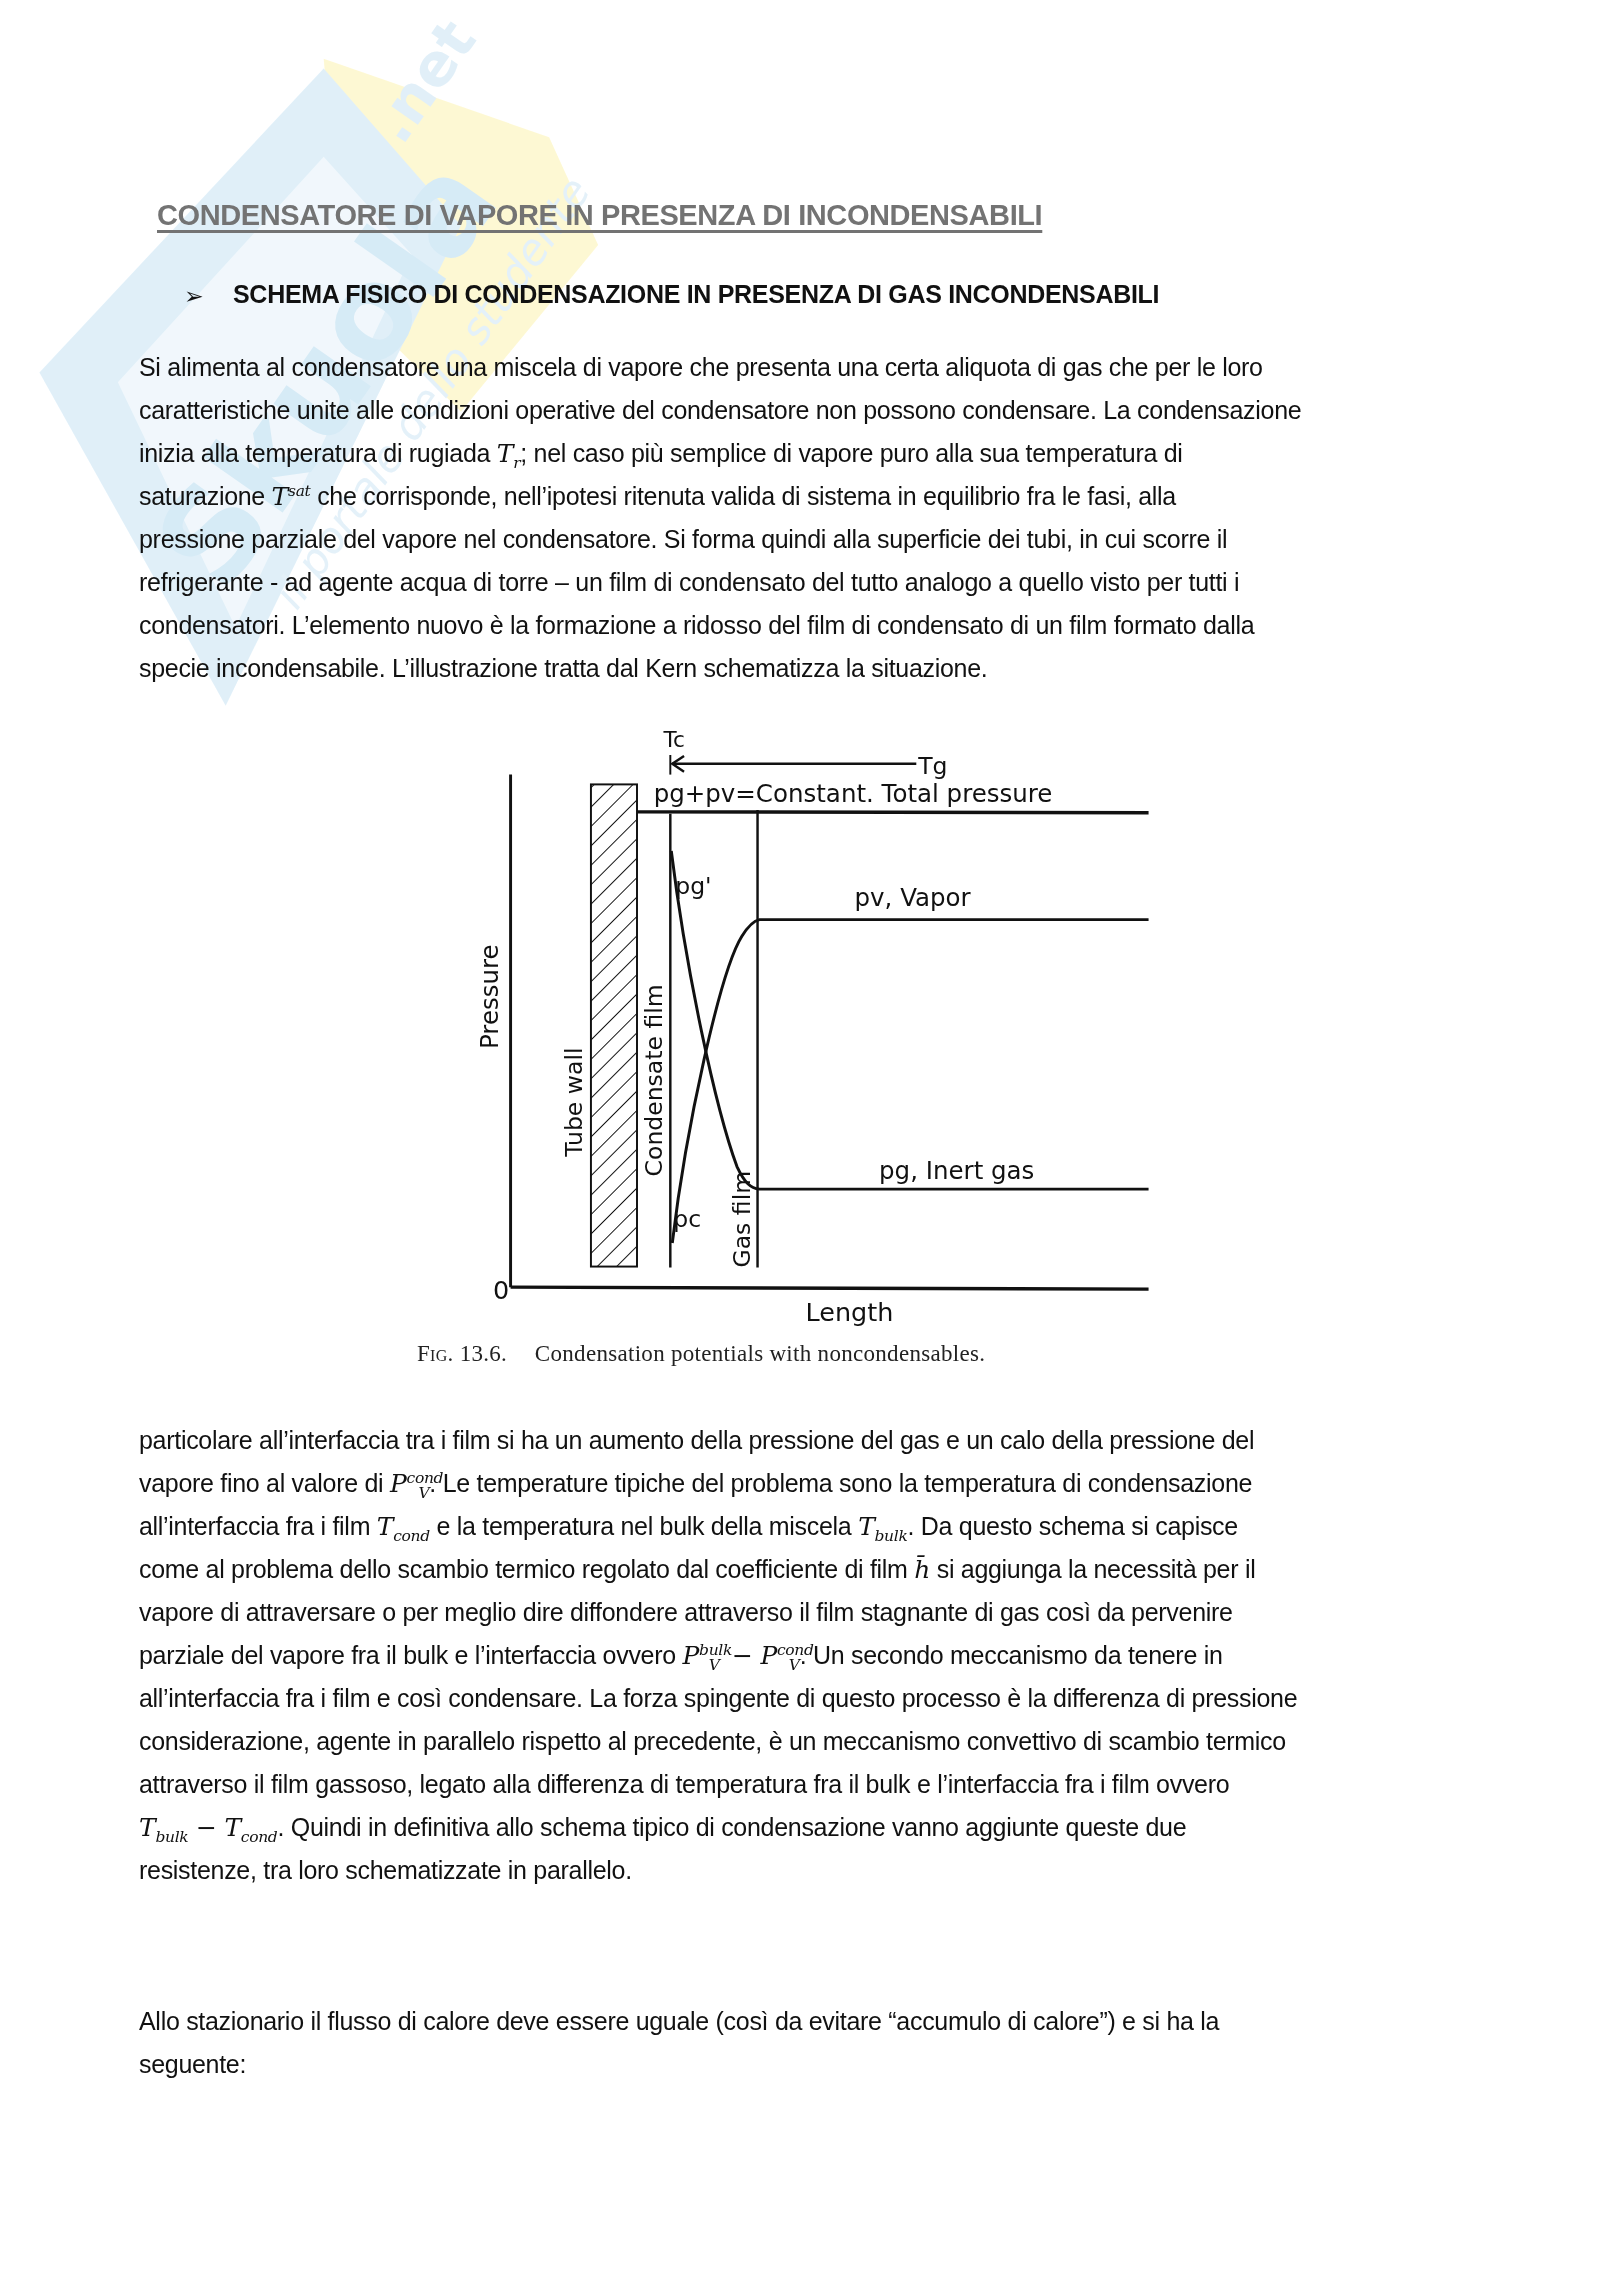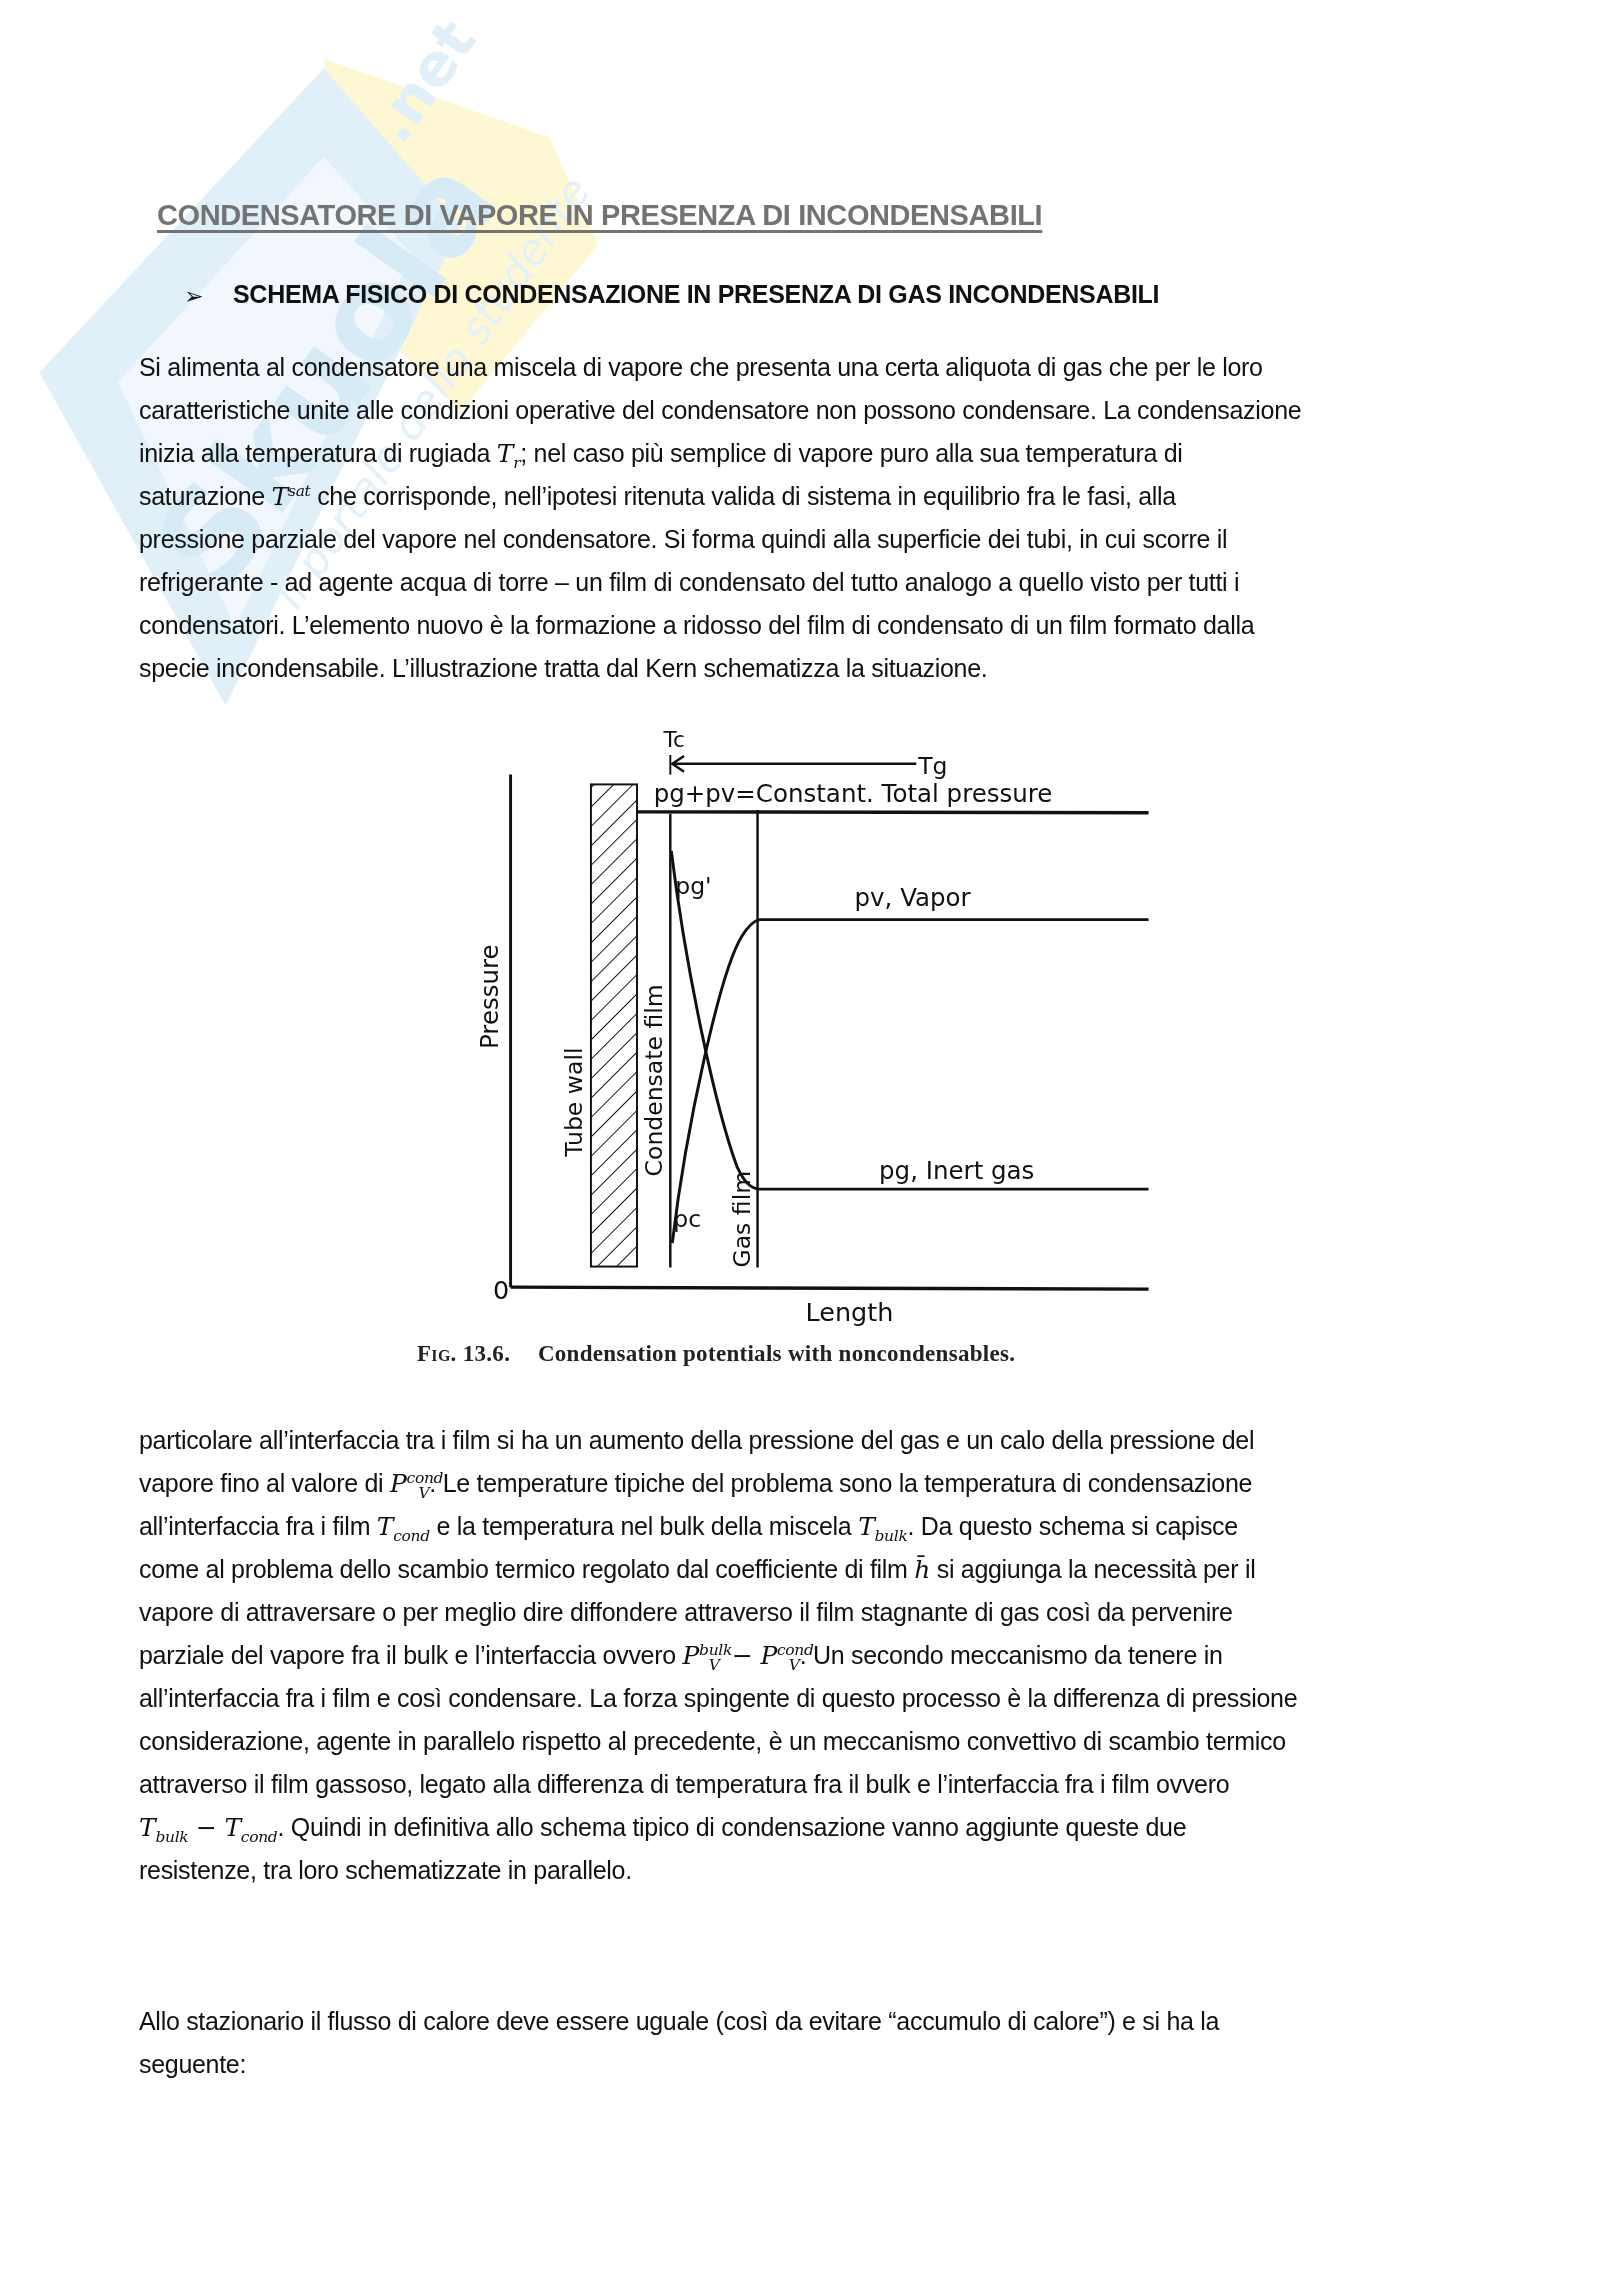--- a/index.html
+++ b/index.html
@@ -13,21 +13,21 @@
               letter-spacing:-0.3px; white-space:nowrap; display:flex; align-items:center; }
   .subtitle .arrow { position:absolute; left:-49px; top:2px; font-size:23.5px; font-weight:normal; }
   .para { position:absolute; left:139px; width:1333px; font-size:25px; line-height:43px; color:#111; letter-spacing:-0.3px; }
   .para .ln { display:block; white-space:nowrap; }
   .m { font-family:"DejaVu Serif", "Liberation Serif", serif; font-style:italic; }
   .m sub, .m sup { font-size:62%; line-height:0; }
   .figure { position:absolute; left:431px; top:706px; width:804px; height:676px; }
   .figure svg { position:absolute; left:0; top:0; }
   .fig-text { font-family:"DejaVu Sans", sans-serif; fill:#111; }
   .caption { position:absolute; left:417px; top:1341px; font-family:"Liberation Serif", "DejaVu Serif", serif;
-             font-size:23px; color:#222; white-space:nowrap; letter-spacing:0.3px;font-weight:bold; }
+             font-size:23px; color:#222; white-space:nowrap; letter-spacing:0.3px; }
   .caption .fig-num { font-variant:small-caps; margin-right:21.6px; }
 </style>
 </head>
 <body>
 
 <div class="watermark">
   <svg width="765" height="745" viewBox="0 0 780 760">
     <g opacity="0.55">
 
       <path d="M330 60 L560 140 L610 250 L470 420 L350 300 Z" fill="#fdf3b0"></path>

